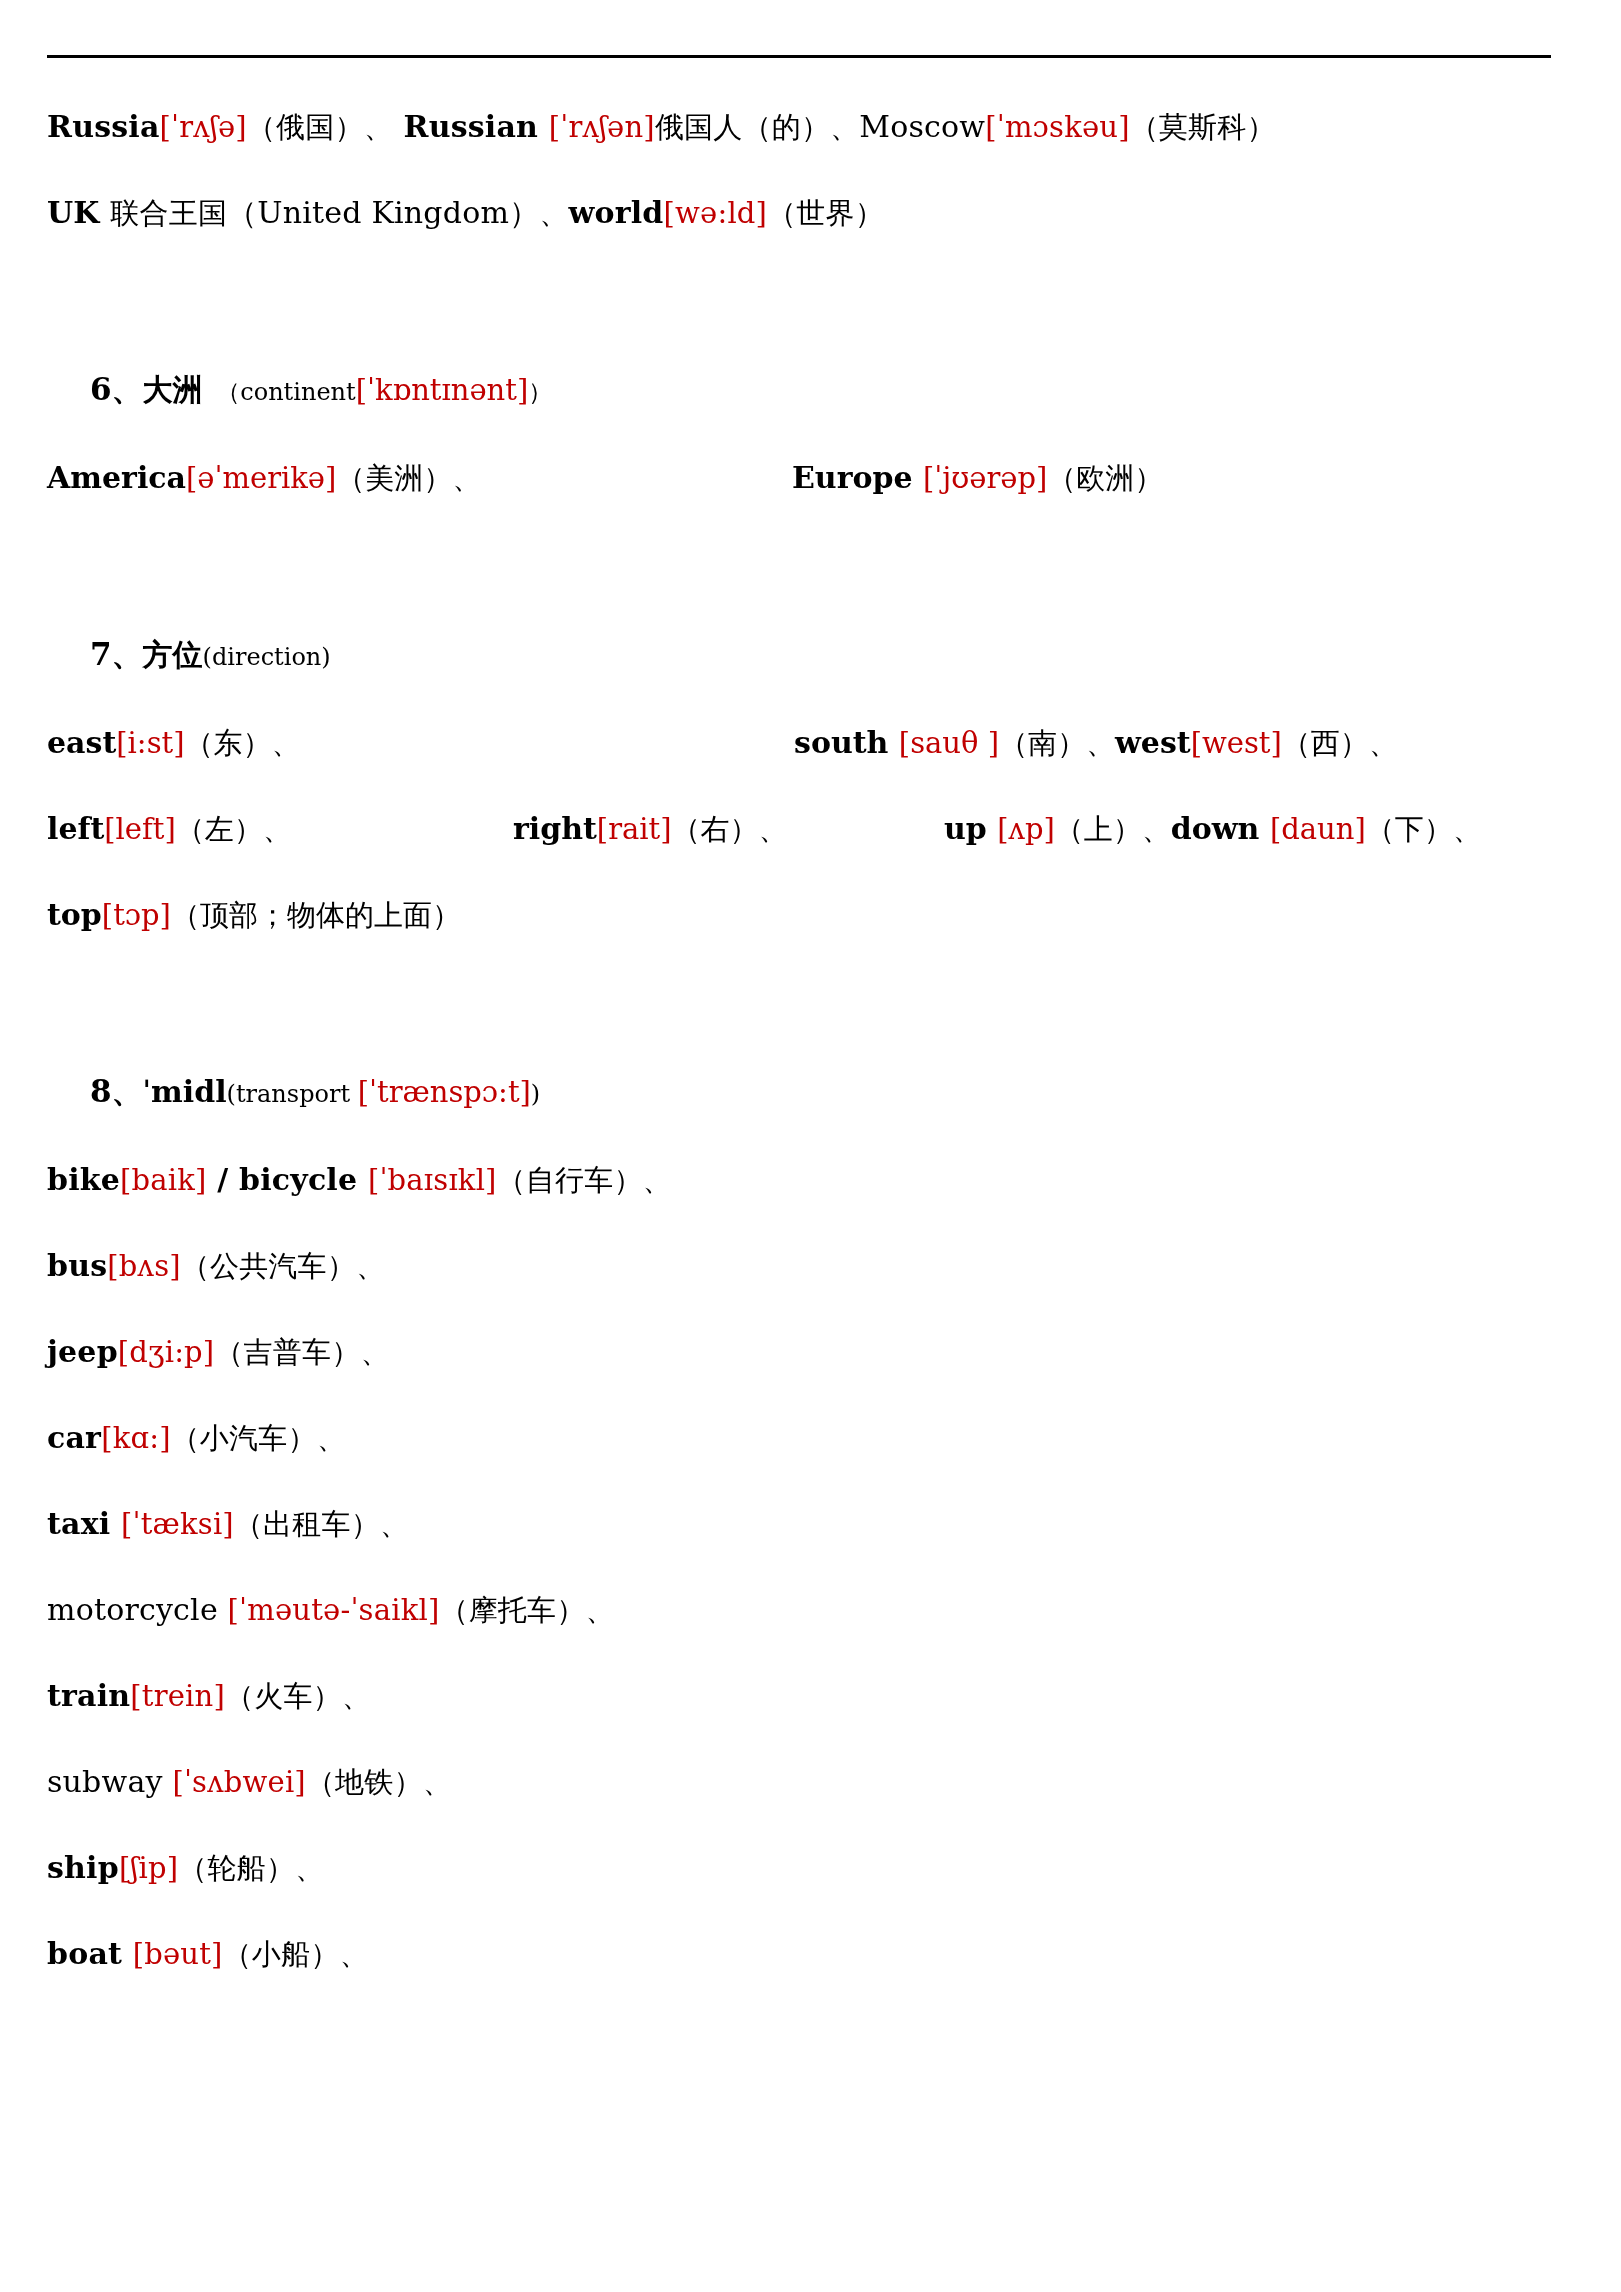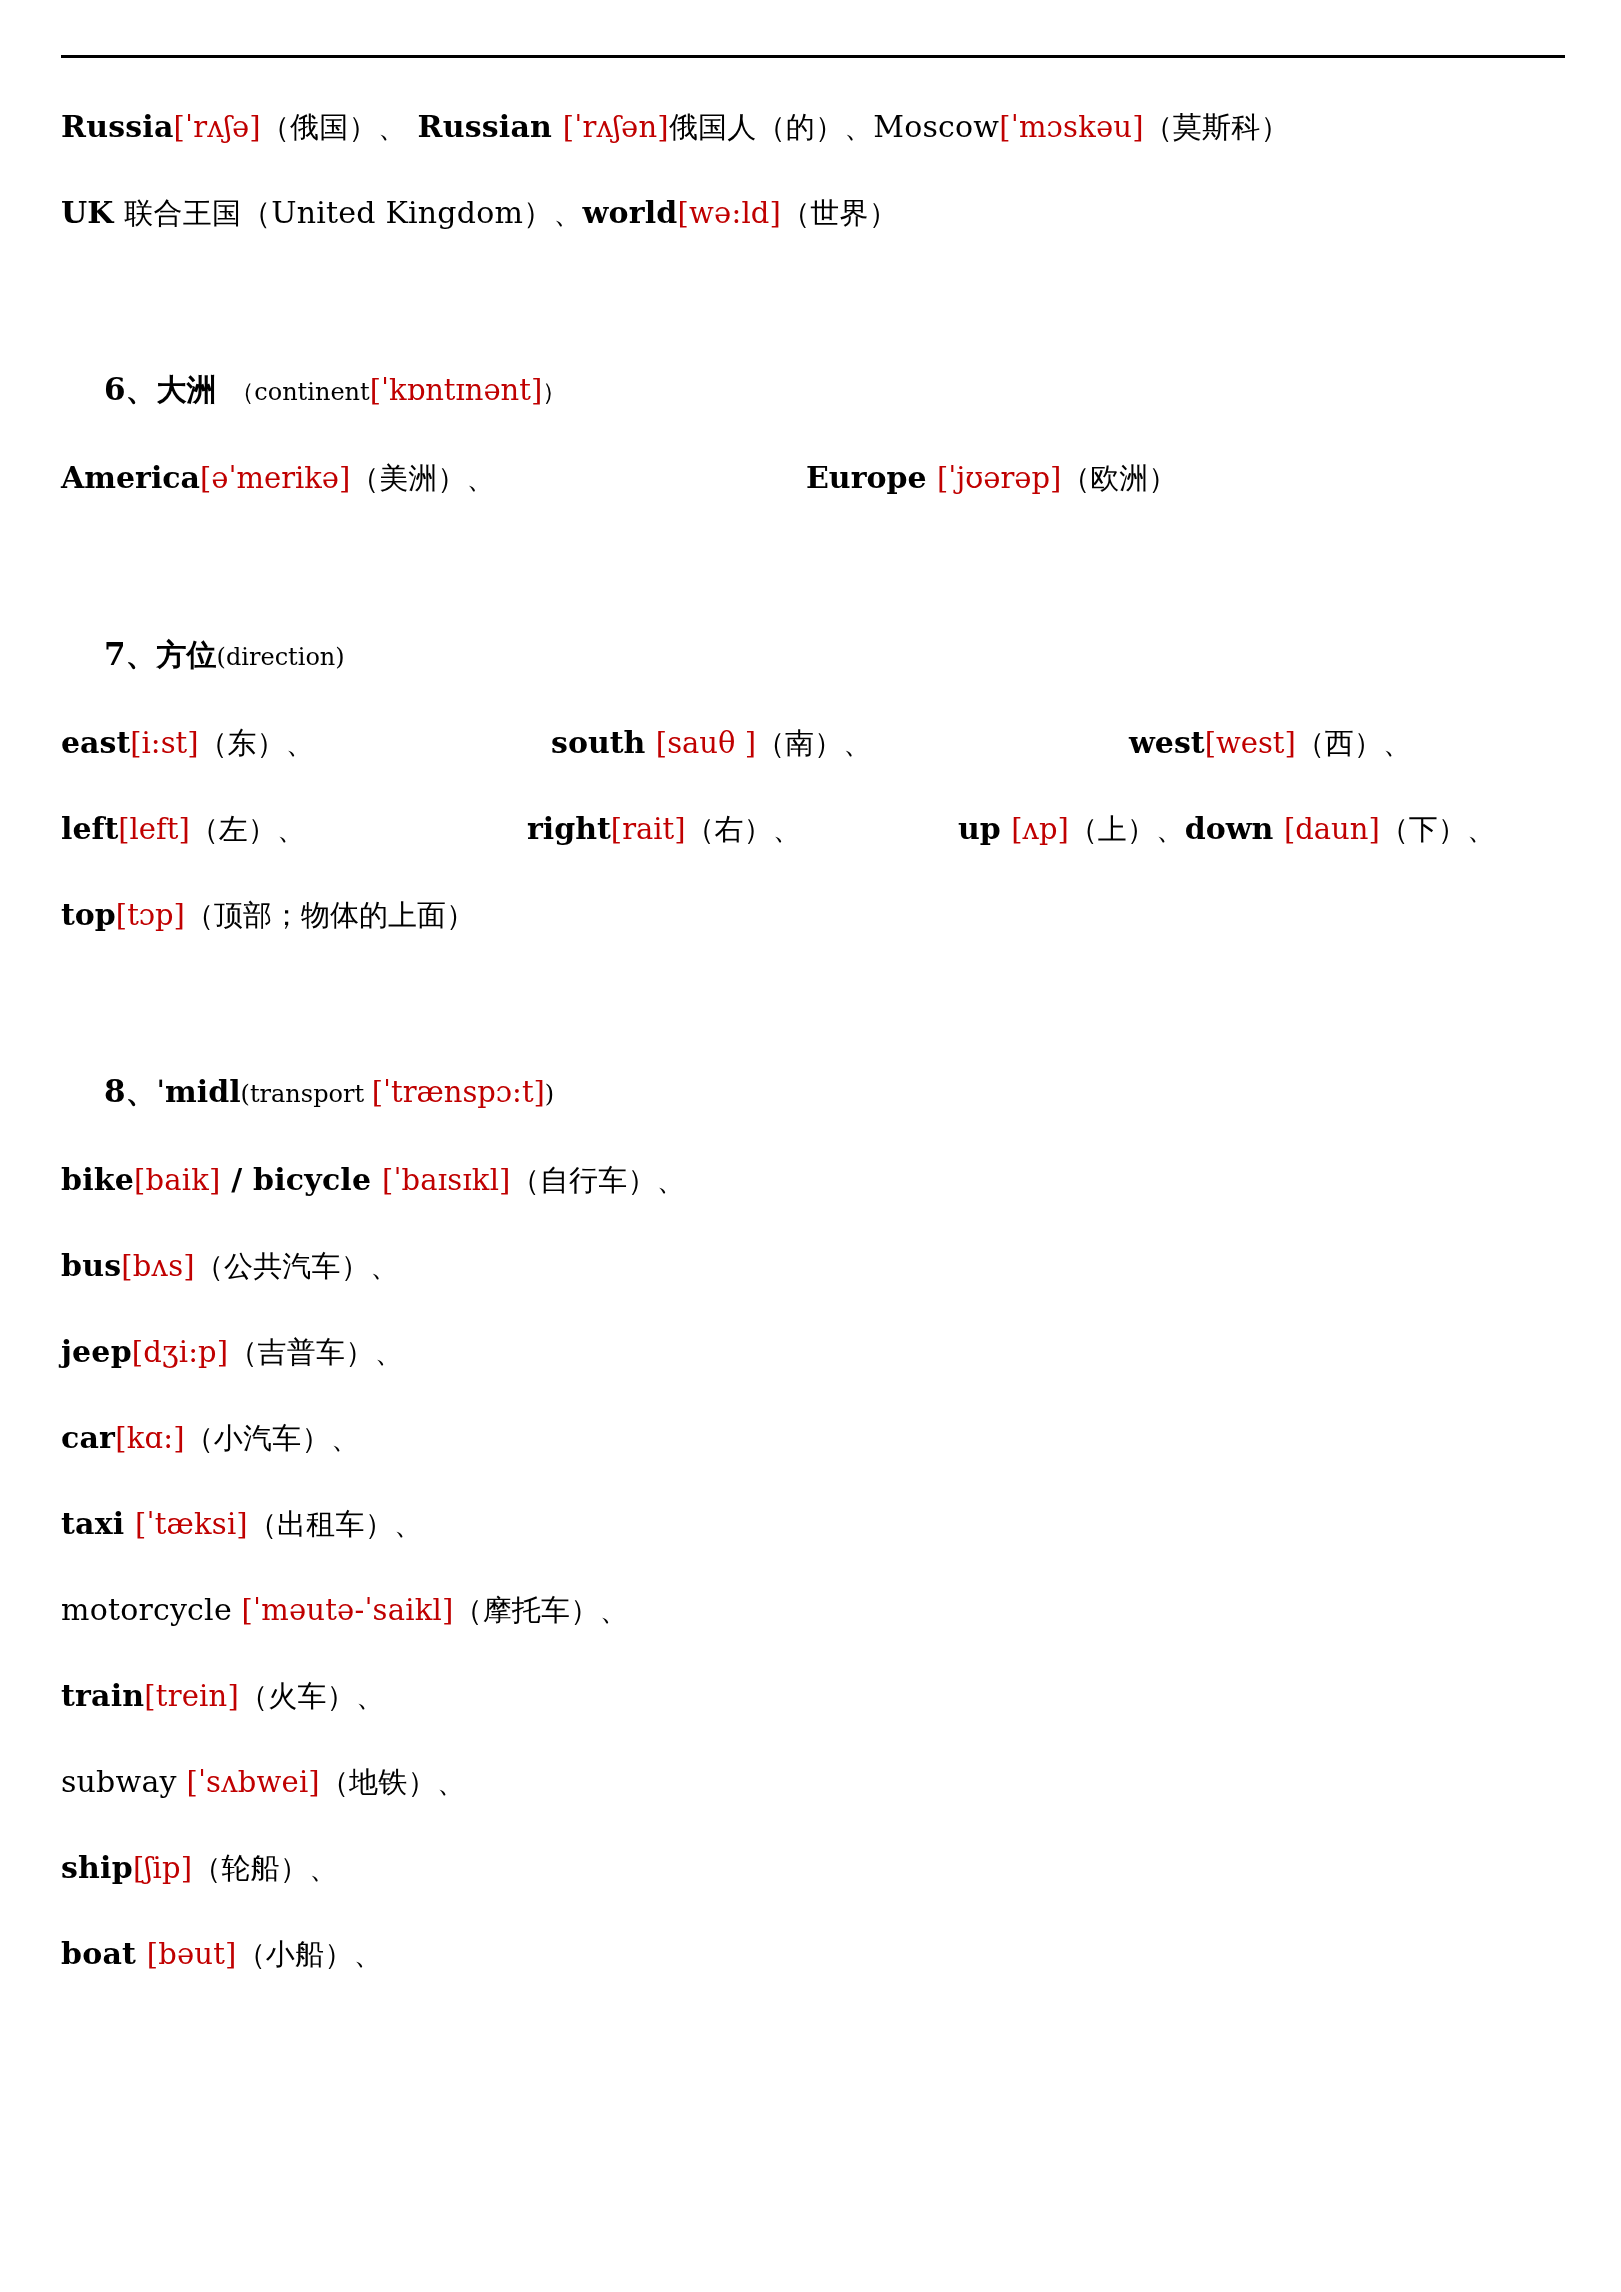--- a/index.html
+++ b/index.html
@@ -15,21 +15,21 @@
     position: relative;
     width: 1621px;
     height: 2293px;
     background: #ffffff;
     box-sizing: border-box;
     padding: 0;
     overflow: hidden;
   }
   .content {
     position: absolute;
-    left: 61px;
+    left: 47px;
     top: 55px;
     width: 1504px;
   }
   .top-rule {
     border-top: 3.9px solid #000000;
     width: 1504px;
     height: 0;
     margin: 0 0 25.5px 0;
   }
   .line {
@@ -87,21 +87,21 @@
   .spacer-lg { height: 90px; }
   .cols {
     display: block;
     white-space: nowrap;
     font-size: 30px;
     line-height: 86px;
   }
   .col-a { display: inline-block; width: 745px; vertical-align: top; }
   .col-b { display: inline-block; vertical-align: top; }
   .dir-a { display: inline-block; width: 490px; vertical-align: top; }
-  .dir-b { display: inline-block; width: 578px; vertical-align: top; }
+  .dir-b { display: inline-block; width: 578px; vertical-align: top; text-align: right; }
   .dir-c { display: inline-block; vertical-align: top; }
   .dir2-a { display: inline-block; width: 466px; vertical-align: top; }
   .dir2-b { display: inline-block; width: 534px; vertical-align: top; }
   .dir3-a { display: inline-block; width: 466px; vertical-align: top; }
   .dir3-b { display: inline-block; width: 431px; vertical-align: top; }
   .gap-sm { display: inline-block; width: 13.7px; }
 </style>
 </head>
 <body>
 

